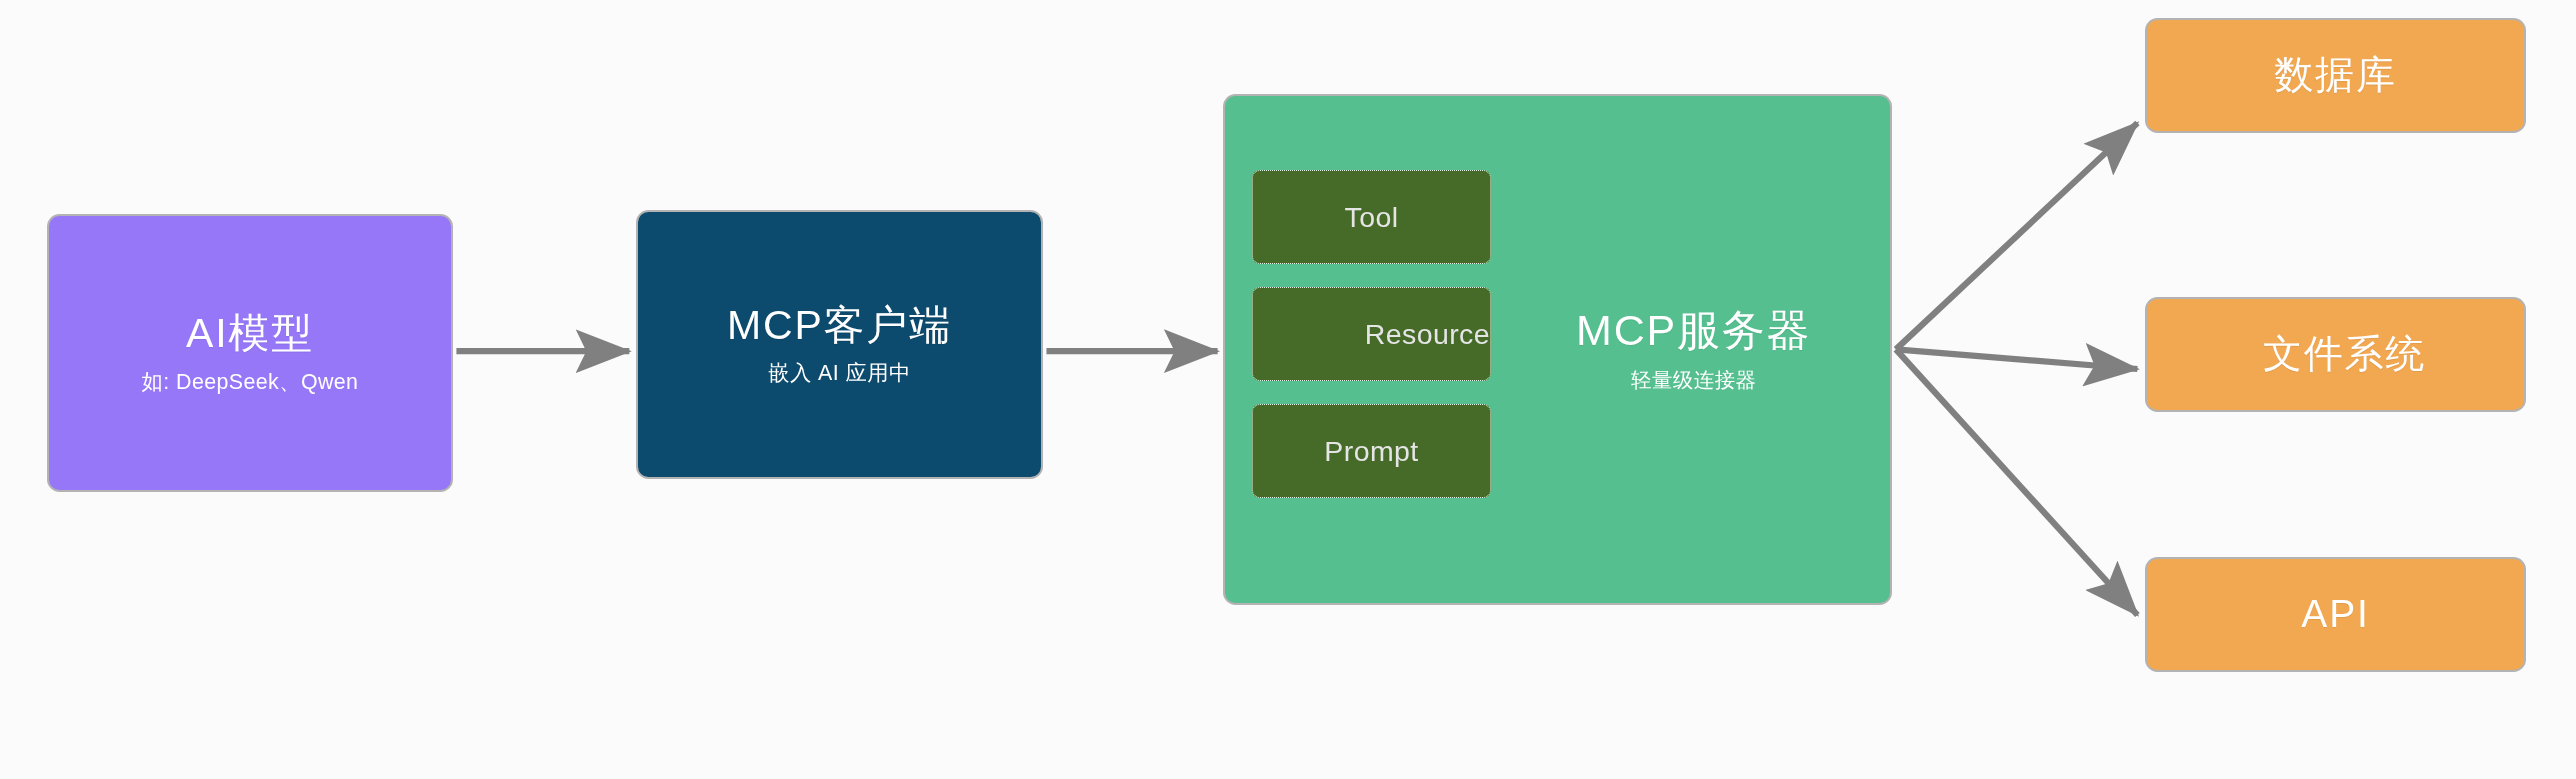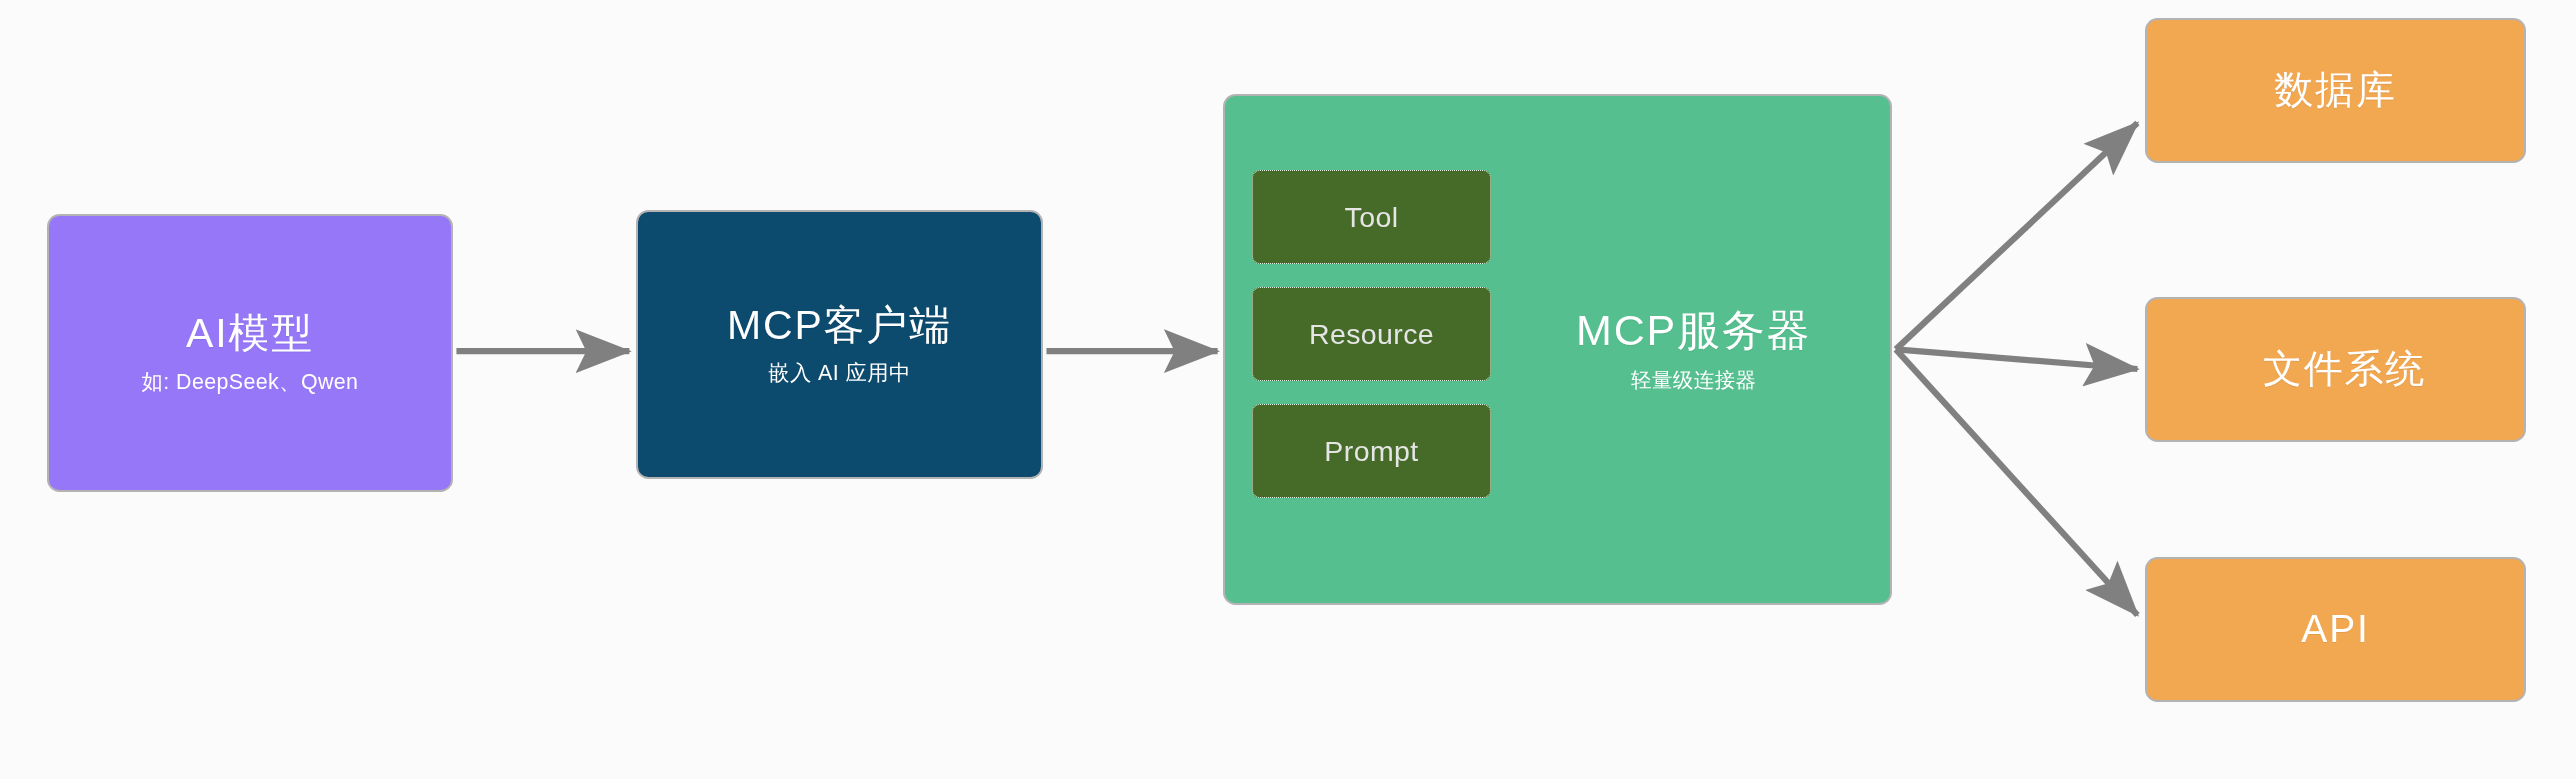--- a/index.html
+++ b/index.html
@@ -83,28 +83,28 @@
     border: 1.8px dotted #e9efe4;
     border-radius: 8px;
     display: flex;
     align-items: center;
     justify-content: center;
     color: #e5e5e5;
     font-size: 28.5px;
     letter-spacing: 0.4px;
   }
   #chip-tool     { top: 74px; }
-  #chip-resource { top: 191px; }
+  #chip-resource { top: 191px; justify-content: flex-end; }
   #chip-prompt   { top: 308px; }
 
   
   .leaf {
     left: 2145px;
     width: 381px;
-    height: 145px;
+    height: 115px;
     background: #f2a751;
   }
   .leaf .title { font-size: 39px; }
   #node-database    { top: 18px; }
   #node-filesystem  { top: 297px; padding-left: 18px; }
   #node-api         { top: 557px; }
 
   
   #edges {
     position: absolute;

